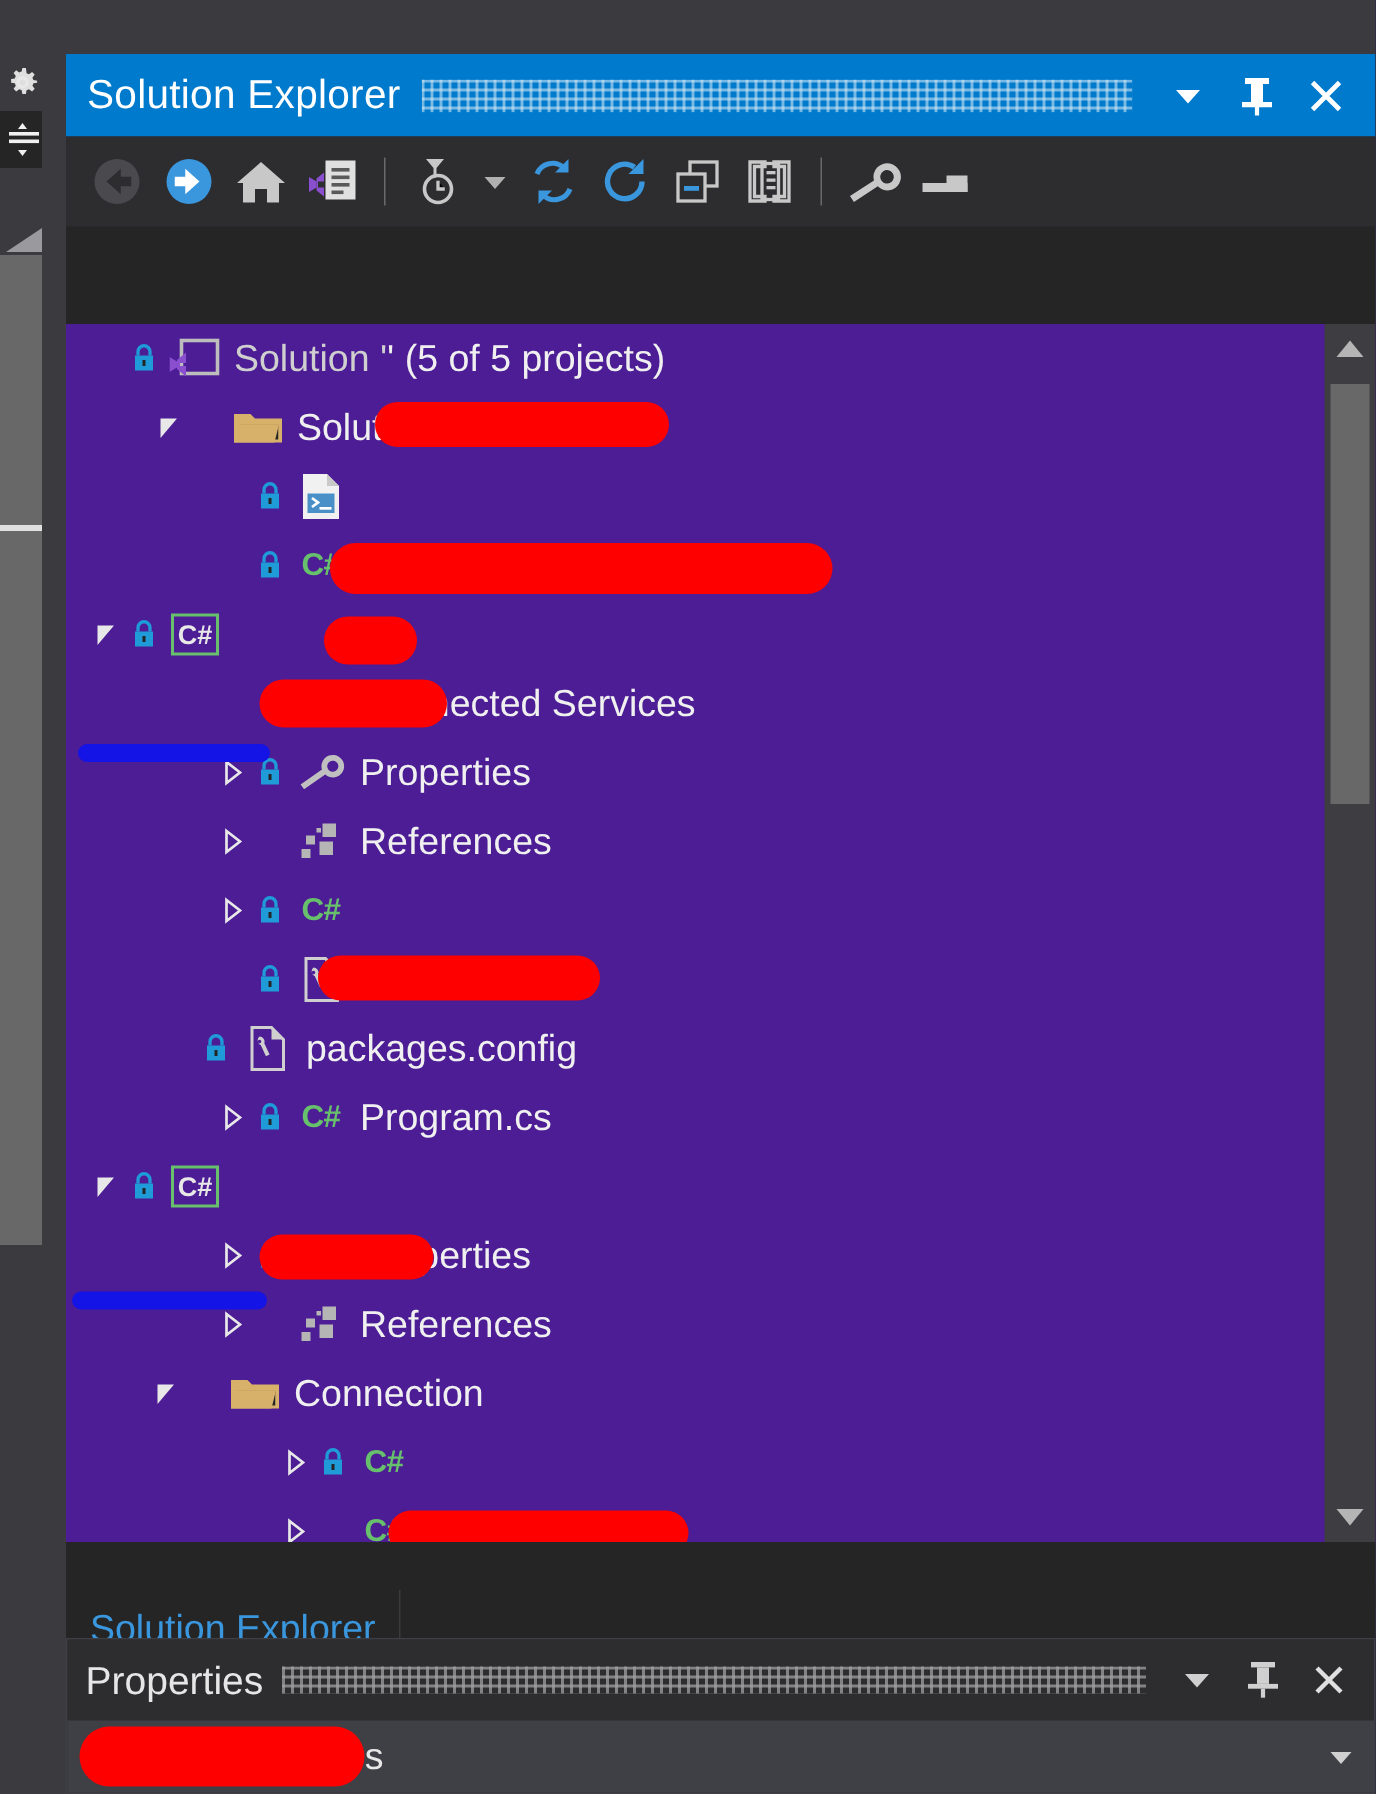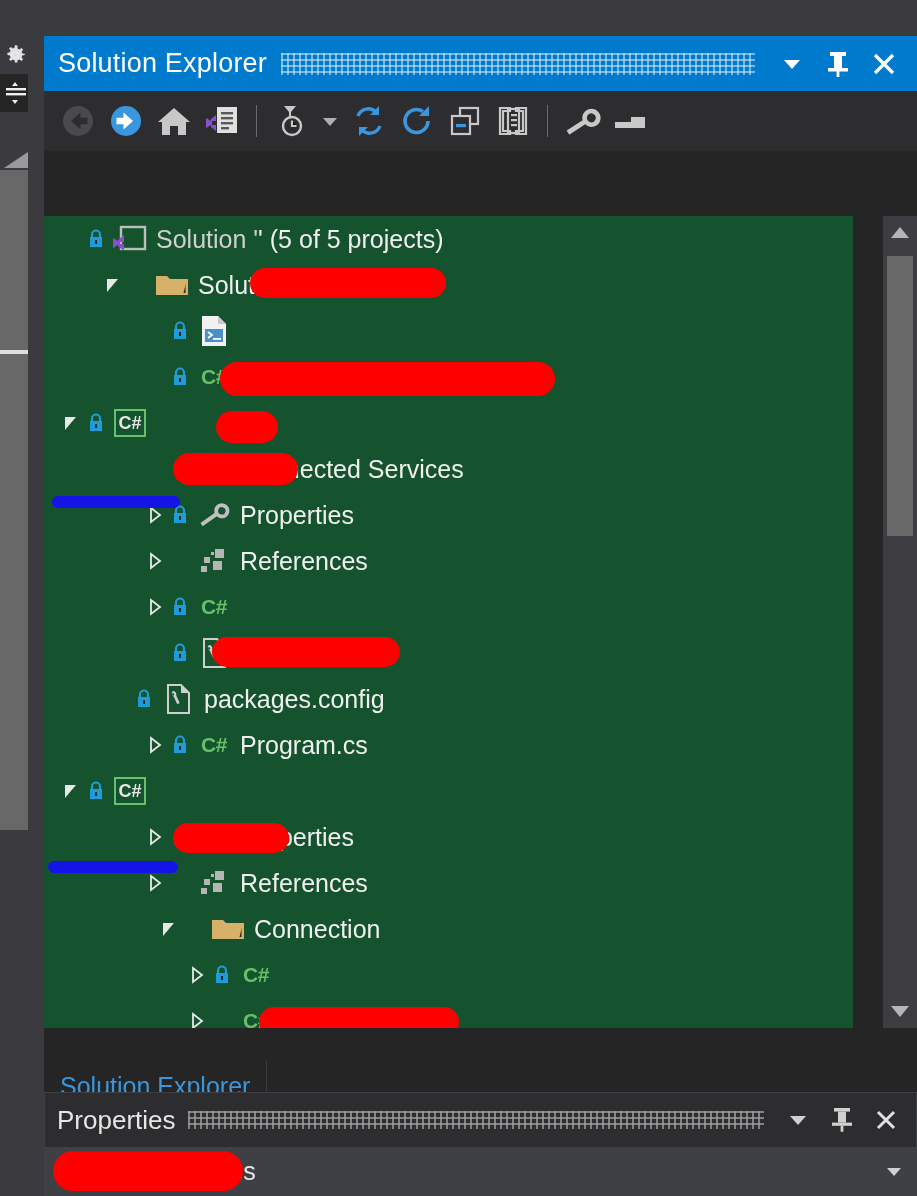--- a/index.html
+++ b/index.html
@@ -46,21 +46,21 @@
   .tool.small { width:30px; }
   .sep { width:1px; height:32px; background:#6a6a6a; margin:0 10px; }
 
   
   .searchbar { position:absolute; left:0; top:115px; width:873px; height:52px; background:#333337; border:1px solid #4a4a4f; display:flex; align-items:center; }
   .searchbar .sinput { flex:1; background:transparent; border:0; outline:none; color:#9a9a9a; font-size:24px; padding-left:14px; font-family:"Liberation Sans", sans-serif; }
   .searchbar .sicon { width:56px; height:50px; display:flex; align-items:center; justify-content:center; }
   .searchbar .sdrop { width:40px; height:50px; display:flex; align-items:center; justify-content:center; background:#3b3b3f; }
 
   
-  .treewrap { position:absolute; left:0; top:180px; width:809px; height:812px; background:#14532d; overflow:hidden; }
+  .treewrap { position:absolute; left:0; top:180px; width:873px; height:812px; background:#4c1d95; overflow:hidden; }
   .tree { position:absolute; left:0; top:0; width:830px; }
   .row { position:relative; height:46px; display:flex; align-items:center; white-space:nowrap; }
   .row .lbl { color:#f0f0f0; font-size:25px; line-height:28px; }
   .row .lbl.dim { color:#cfcfcf; }
   .exp { width:26px; height:26px; display:flex; align-items:center; justify-content:center; flex:none; }
   .lockwrap { width:24px; height:26px; display:flex; align-items:center; justify-content:center; flex:none; margin-right:4px; }
   .ico { width:36px; height:30px; display:flex; align-items:center; justify-content:center; flex:none; margin-right:8px; }
 
   
   .vscroll { position:absolute; right:0; top:180px; width:34px; height:812px; background:#3e3e42; }
@@ -505,21 +505,21 @@
               <svg width="32" height="28" viewBox="0 0 32 28">
              <rect x="17" y="2" width="9" height="9" fill="#b5b5b5"></rect>
              <rect x="6" y="10" width="6" height="6" fill="#b5b5b5"></rect>
              <rect x="15" y="14" width="9" height="9" fill="#b5b5b5"></rect>
              <rect x="3" y="19" width="6" height="6" fill="#b5b5b5"></rect>
              <rect x="13" y="5" width="3" height="3" fill="#b5b5b5"></rect>
            </svg>
             </span>
             <span class="lbl">References</span>
           </div>
-          <div class="row" style="padding-left: 112px;">
+          <div class="row" style="padding-left: 54px;">
             <span class="exp">
               <svg width="20" height="20" viewBox="0 0 20 20">
                 <path fill="#e8e8e8" d="M4 4v13l11-13z"></path>
               </svg>
             </span>
             <span class="lockwrap"></span>
             <span class="ico">
               <svg width="34" height="26" viewBox="0 0 34 26">
              <path fill="#d7b16a" d="M1 4h11l3 3h18v16H1z"></path>
              <path fill="#3a3a3a" d="M4 10h27v11H4z" opacity=".0"></path>

